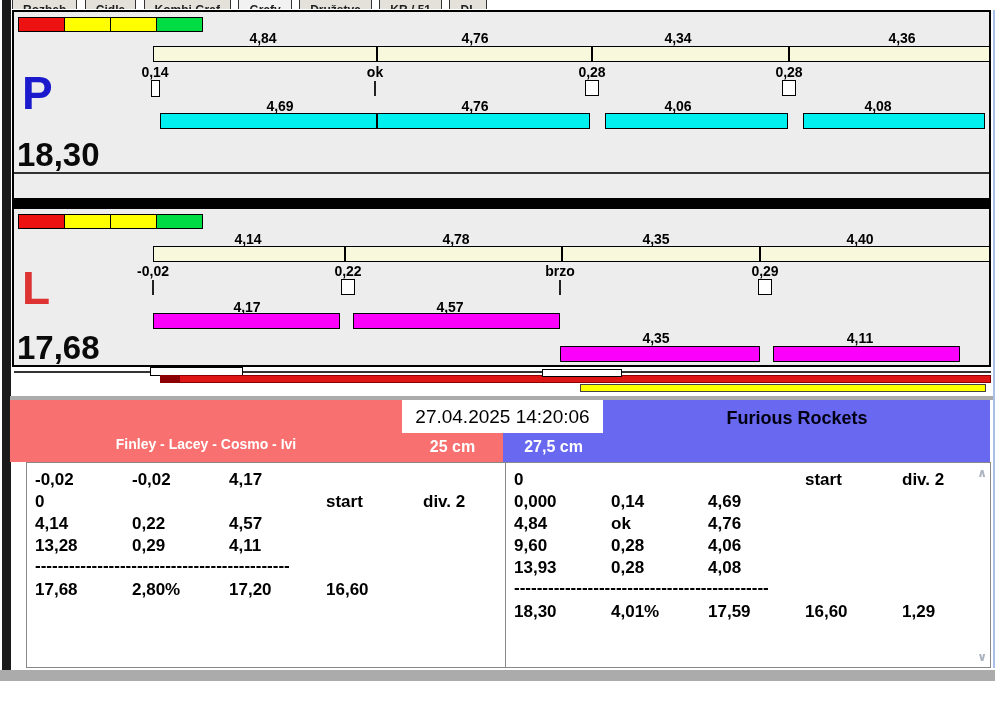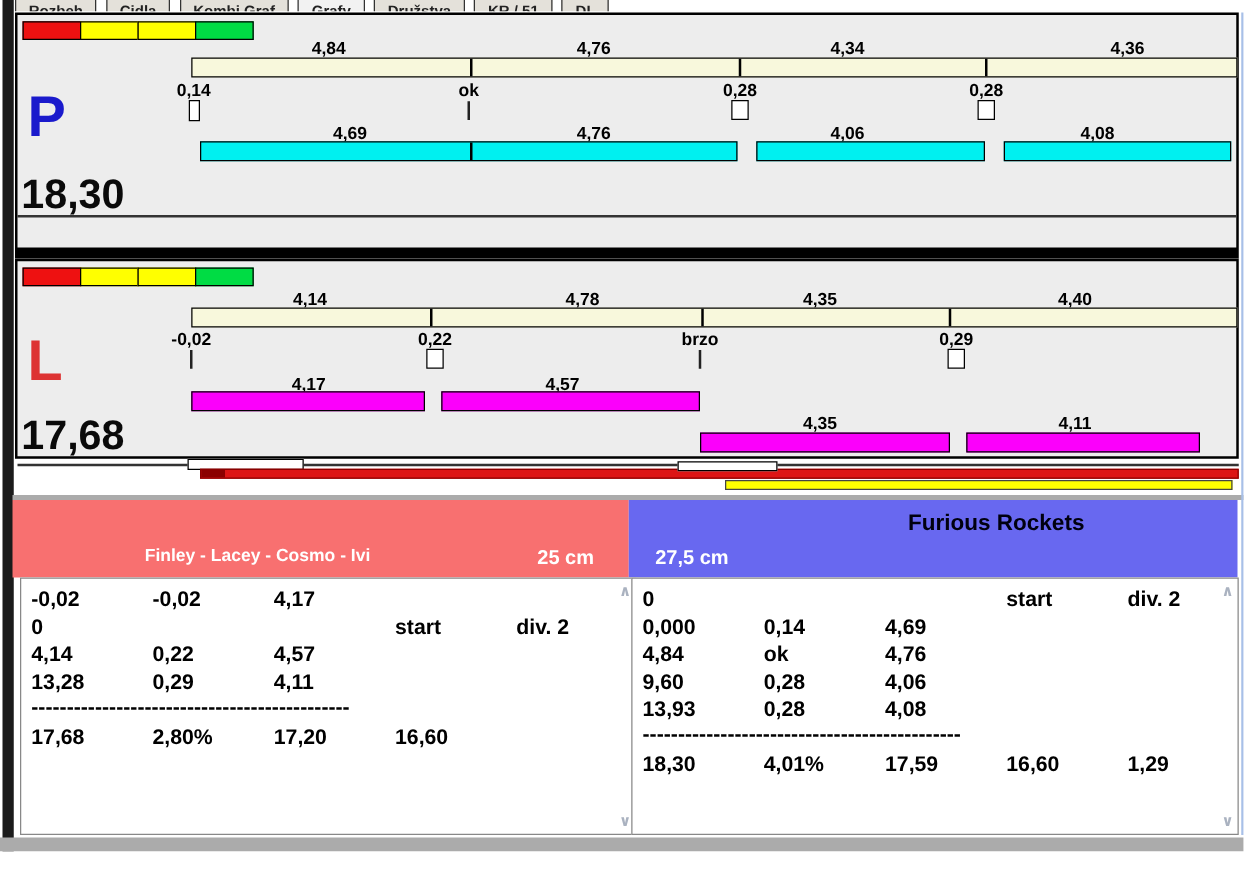--- a/index.html
+++ b/index.html
@@ -49,21 +49,21 @@
   .datebox{left:402px;top:400px;width:201px;height:33px;background:#fff;
            font:19px/33px "Liberation Sans",sans-serif;text-align:center;color:#000;}
   .hgt{position:absolute;top:435px;width:101px;height:24px;text-align:center;
        font:bold 16px/24px "Liberation Sans",sans-serif;color:#fff;}
   .team{position:absolute;top:405px;height:22px;text-align:center;
         font:bold 18px/22px "Liberation Sans",sans-serif;color:#150000;}
   .dogs{position:absolute;top:435px;height:18px;text-align:center;
         font:bold 14px/18px "Liberation Sans",sans-serif;color:#fff;}
   
   .tbox{position:absolute;top:462px;height:206px;background:#fff;border:1px solid #888;box-sizing:border-box;}
-  .tbox-l{left:16px;width:493px;padding-left:12px;}
+  .tbox-l{left:26px;width:493px;padding-left:12px;}
   .tbox-r{left:505px;width:486px;}
   .tinner{position:absolute;left:8px;top:6px;right:18px;bottom:2px;overflow:hidden;}
   .trow{height:22px;white-space:nowrap;font:bold 17px/22px "Liberation Sans",sans-serif;}
   .tcell{display:inline-block;width:97px;vertical-align:top;}
   .dashrow{height:18px;width:294px;overflow:hidden;white-space:nowrap;
            font:bold 17px/18px "Liberation Sans",sans-serif;}
   .totals .trow{height:26px;line-height:30px;text-decoration:underline;}
   .scr{position:absolute;right:3px;color:#aab2c0;font:bold 12px/12px "DejaVu Sans",sans-serif;cursor:default;}
   .scr-up{top:4px;} .scr-dn{bottom:4px;}
   .graybar{left:0;top:670px;width:995px;height:11px;background:#ababab;}
@@ -128,21 +128,21 @@
   </div>
 
   <div class="abs divider"></div>
 
   <div class="abs panel l-panel">
     <div class="legend">
       <span class="sq c-red"></span><span class="sq c-yel"></span><span class="sq c-yel"></span><span class="sq c-grn"></span>
     </div>
 
     <span class="lbl" style="left:234px;top:22px">4,14</span>
-    <span class="lbl" style="left:452px;top:22px">4,78</span>
+    <span class="lbl" style="left:442px;top:22px">4,78</span>
     <span class="lbl" style="left:642px;top:22px">4,35</span>
     <span class="lbl" style="left:846px;top:22px">4,40</span>
 
     <div class="bar split" style="left:139px;top:37px;width:837px">
       <div class="tick" style="left:190px"></div>
       <div class="tick" style="left:407px"></div>
       <div class="tick" style="left:605px"></div>
     </div>
 
     <span class="lbl" style="left:139px;top:54px">-0,02</span>
@@ -177,20 +177,21 @@
   <div class="abs" style="left:161px;top:376px;width:19px;height:6px;background:#8b0000"></div>
   <div class="abs ovw" style="left:542px;top:369px;width:80px;height:8px"></div>
   <div class="abs ovy" style="left:580px;top:384px;width:406px;height:8px"></div>
   <div class="abs grayline"></div>
 
   <div class="abs hdr-left"></div>
   <div class="abs hdr-right"></div>
 
   <div class="dogs" style="left:10px;width:392px">Finley - Lacey - Cosmo - Ivi</div>
 
+  <div class="abs datebox">27.04.2025 14:20:06</div>
   <div class="hgt" style="left:402px">25 cm</div>
   <div class="hgt" style="left:503px">27,5 cm</div>
 
   <div class="team" style="left:604px;width:386px;top:407px;color:#000010">Furious Rockets</div>
 
   <div class="tbox tbox-l">
     <div class="tinner">
       <div>
           <div class="trow"><span class="tcell">-0,02</span><span class="tcell">-0,02</span><span class="tcell">4,17</span><span class="tcell"></span><span class="tcell"></span></div>
           <div class="trow"><span class="tcell">0</span><span class="tcell"></span><span class="tcell"></span><span class="tcell">start</span><span class="tcell">div. 2</span></div>

